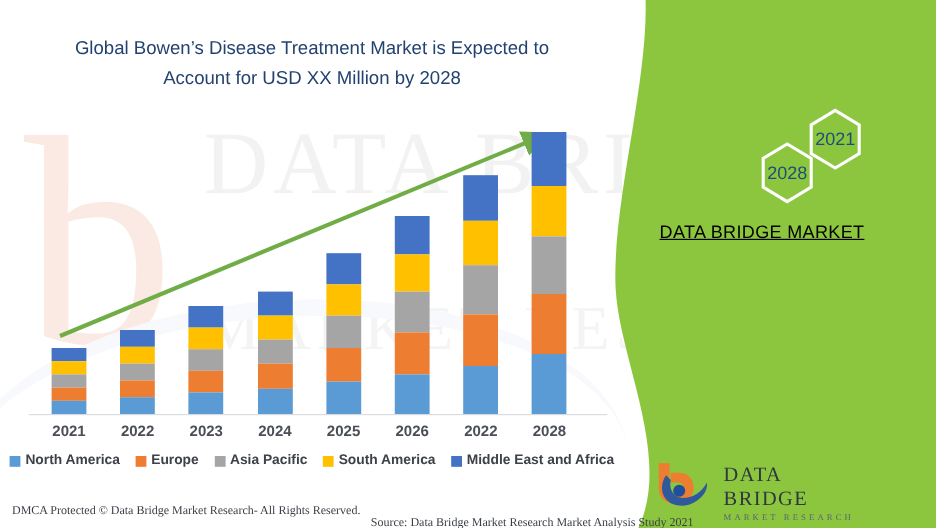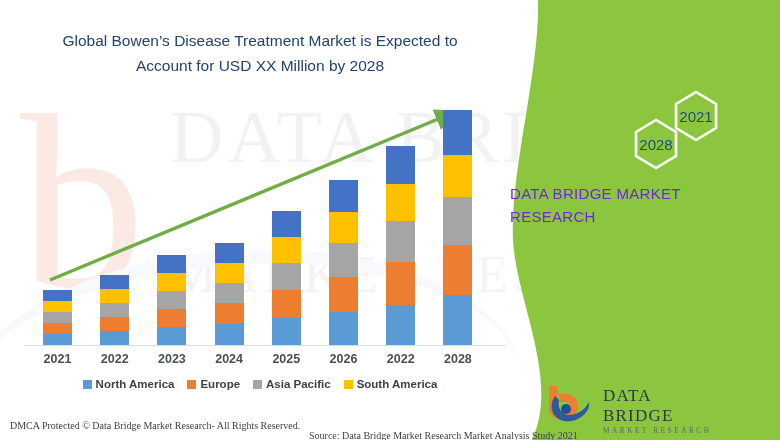--- a/index.html
+++ b/index.html
@@ -43,22 +43,22 @@
     font-family:"Liberation Sans", sans-serif;
   }
   .hexwrap{position:absolute;left:0;top:86px;width:290px;height:100px;}
   .hex-label{
     position:absolute;color:#1f4e79;font-size:15px;
     font-family:"Liberation Sans", sans-serif;
     display:flex;align-items:center;justify-content:center;
     width:100%;height:100%;left:0;top:0;
   }
   .dbmr{
-    position:absolute;left:20px;top:182px;width:250px;
-    color:#6d28d9;font-size:15px;line-height:23px;letter-spacing:.3px;
+    position:absolute;left:20px;top:182px;width:250px;text-align:center;
+    color:#000000;font-size:15px;line-height:23px;letter-spacing:.3px;text-decoration:underline;
   }
 
   
   .logo{position:absolute;left:545px;top:382px;width:180px;height:44px;}
   .logo-txt{position:absolute;left:58px;top:4px;}
   .logo-name{
     font-family:"Liberation Serif", serif;font-size:17px;letter-spacing:1.2px;
     color:#2f3640;
   }
   .logo-sub{
@@ -129,21 +129,20 @@
       <div style="position:absolute;left:146px;top:34px;width:40px;height:48px;">
         <span class="hex-label">2028</span>
       </div>
       <div style="position:absolute;left:186px;top:6px;width:40px;height:48px;">
         <span class="hex-label">2021</span>
       </div>
     </div>
 
     <div class="dbmr">
       <div>DATA BRIDGE MARKET</div>
-      <div>RESEARCH</div>
     </div>
   </div>
 
   <div class="logo">
     <svg width="56" height="42" viewBox="0 0 56 42" style="position:absolute;left:0;top:0;">
       <path d="M4,4 L4,26 C4,33 10,38 18,38 C27,38 33,32 33,24 C33,17 28,12 21,12 L14,12 L14,20 L20,20 C23,20 25,22 25,25 C25,28 23,30 19,30 C15,30 13,28 13,24 L13,4 Z" fill="#ED7D31"></path>
       <path d="M10,14 C6,20 5,28 10,34 C16,41 28,41 36,35 C42,31 45,25 44,20 C40,28 32,33 24,33 C17,33 12,26 14,18 Z" fill="#2E5A9C"></path>
       <circle cx="21" cy="27" r="5" fill="#1F4E9C"></circle>
     </svg>
     <div class="logo-txt">
@@ -246,20 +245,24 @@
         <span class="leg-label">Europe</span>
       </div>
       <div class="leg-item">
         <span class="leg-swatch" style="background: rgb(165, 165, 165);"></span>
         <span class="leg-label">Asia Pacific</span>
       </div>
       <div class="leg-item">
         <span class="leg-swatch" style="background: rgb(255, 192, 0);"></span>
         <span class="leg-label">South America</span>
       </div>
+      <div class="leg-item">
+        <span class="leg-swatch" style="background: rgb(68, 114, 196);"></span>
+        <span class="leg-label">Middle East and Africa</span>
+      </div>
     </div>
 
   <div class="footer">
     <div class="foot-txt foot-left">DMCA Protected © Data Bridge Market Research- All Rights Reserved.</div>
     <div class="foot-txt foot-right">Source: Data Bridge Market Research Market Analysis Study 2021</div>
   </div>
 
 </div>
 
 </body></html>

